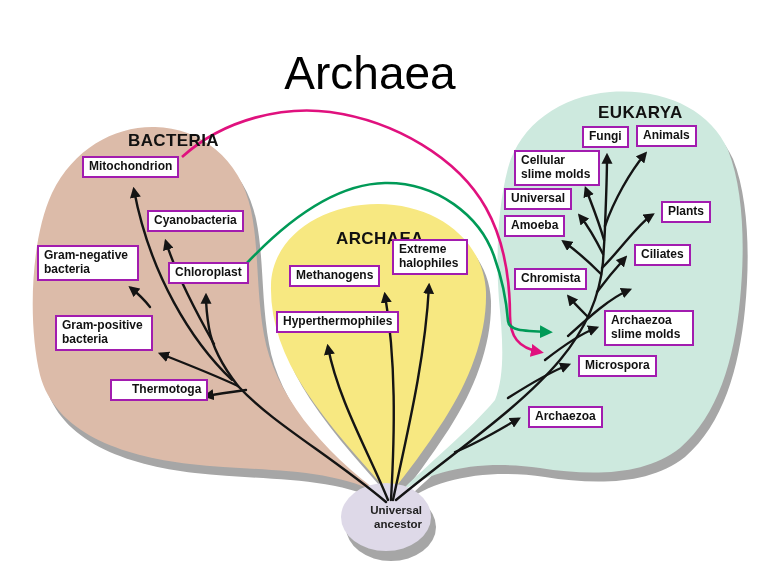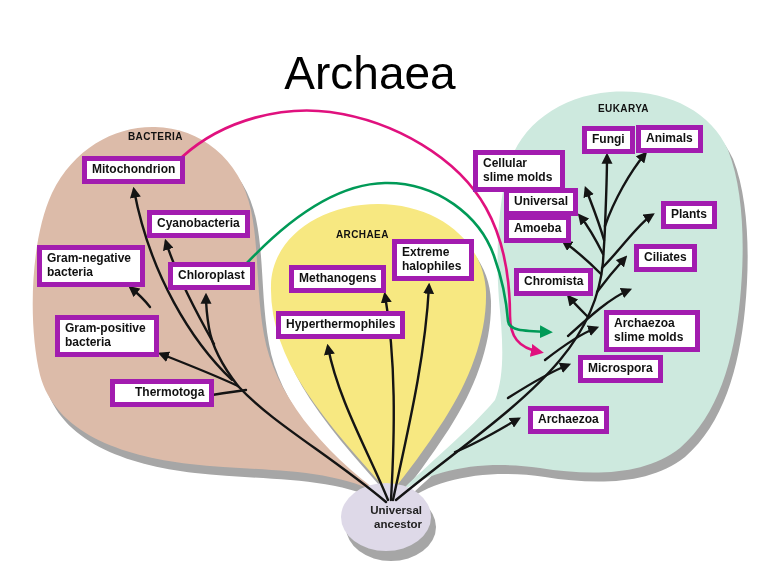--- a/index.html
+++ b/index.html
@@ -5,25 +5,25 @@
   html,body{margin:0;padding:0;background:#fff;}
   .stage{
     position:relative;width:768px;height:576px;background:#ffffff;
     overflow:hidden;font-family:"Liberation Sans",sans-serif;
   }
   .title{
     position:absolute;left:0;top:46px;width:740px;text-align:center;
     font-size:46px;font-weight:400;color:#000;letter-spacing:0px;
   }
   .hdr{
-    position:absolute;font-size:10px;font-weight:bold;color:#111;
+    position:absolute;font-size:17px;font-weight:bold;color:#111;
     letter-spacing:0.4px;white-space:nowrap;padding-left:20px;
   }
   .box{
-    position:absolute;background:#ffffff;border:5px solid #a21caf;
+    position:absolute;background:#ffffff;border:2px solid #a21caf;
     font-size:12px;font-weight:bold;color:#111;line-height:1.15;
     padding:2px 5px;white-space:nowrap;
   }
   .box.wrap{white-space:normal;}
   .box.italic{padding-left:20px;}
   .rootlbl{
     position:absolute;left:350px;top:503px;width:72px;text-align:right;
     font-size:11.5px;font-weight:bold;color:#222;line-height:1.25;
   }
   svg{position:absolute;left:0;top:0;}
@@ -103,21 +103,21 @@
   <div class="box" style="left:168px;top:262px">Chloroplast</div>
   <div class="box wrap" style="left:55px;top:315px;width:84px">Gram-positive bacteria</div>
   <div class="box italic" style="left:110px;top:379px">Thermotoga</div>
 
   <div class="box" style="left:289px;top:265px">Methanogens</div>
   <div class="box wrap" style="left:392px;top:239px;width:62px">Extreme halophiles</div>
   <div class="box" style="left:276px;top:311px">Hyperthermophiles</div>
 
   <div class="box" style="left:582px;top:126px">Fungi</div>
   <div class="box" style="left:636px;top:125px">Animals</div>
-  <div class="box wrap" style="left:473px;top:150px;width:72px">Cellular slime molds</div>
+  <div class="box wrap" style="left:514px;top:150px;width:72px">Cellular slime molds</div>
   <div class="box" style="left:504px;top:188px">Universal</div>
   <div class="box" style="left:504px;top:215px">Amoeba</div>
   <div class="box" style="left:661px;top:201px">Plants</div>
   <div class="box" style="left:634px;top:244px">Ciliates</div>
   <div class="box" style="left:514px;top:268px">Chromista</div>
   <div class="box wrap" style="left:604px;top:310px;width:76px">Archaezoa slime molds</div>
   <div class="box" style="left:578px;top:355px">Microspora</div>
   <div class="box" style="left:528px;top:406px">Archaezoa</div>
 
   <div class="rootlbl">Universal ancestor</div>

